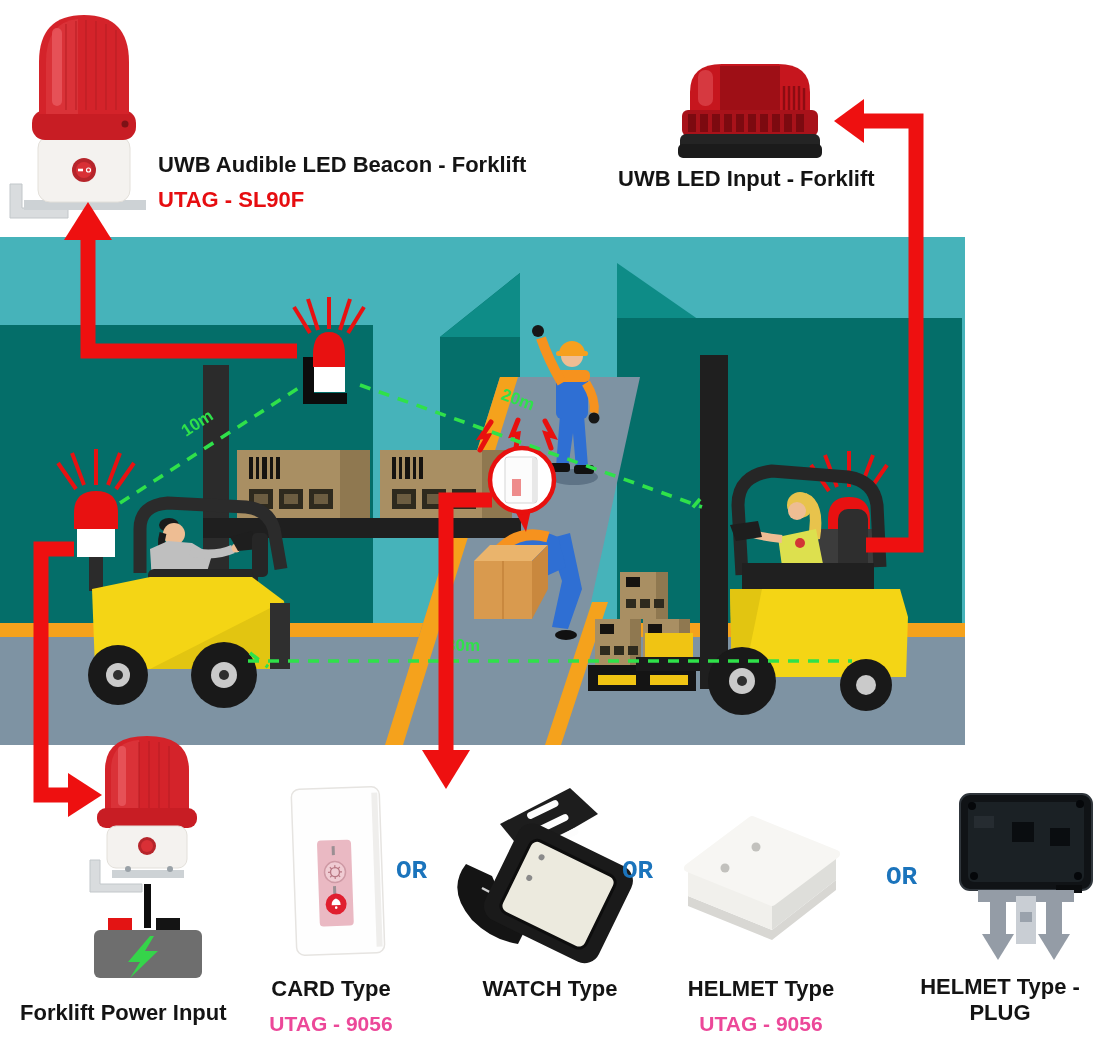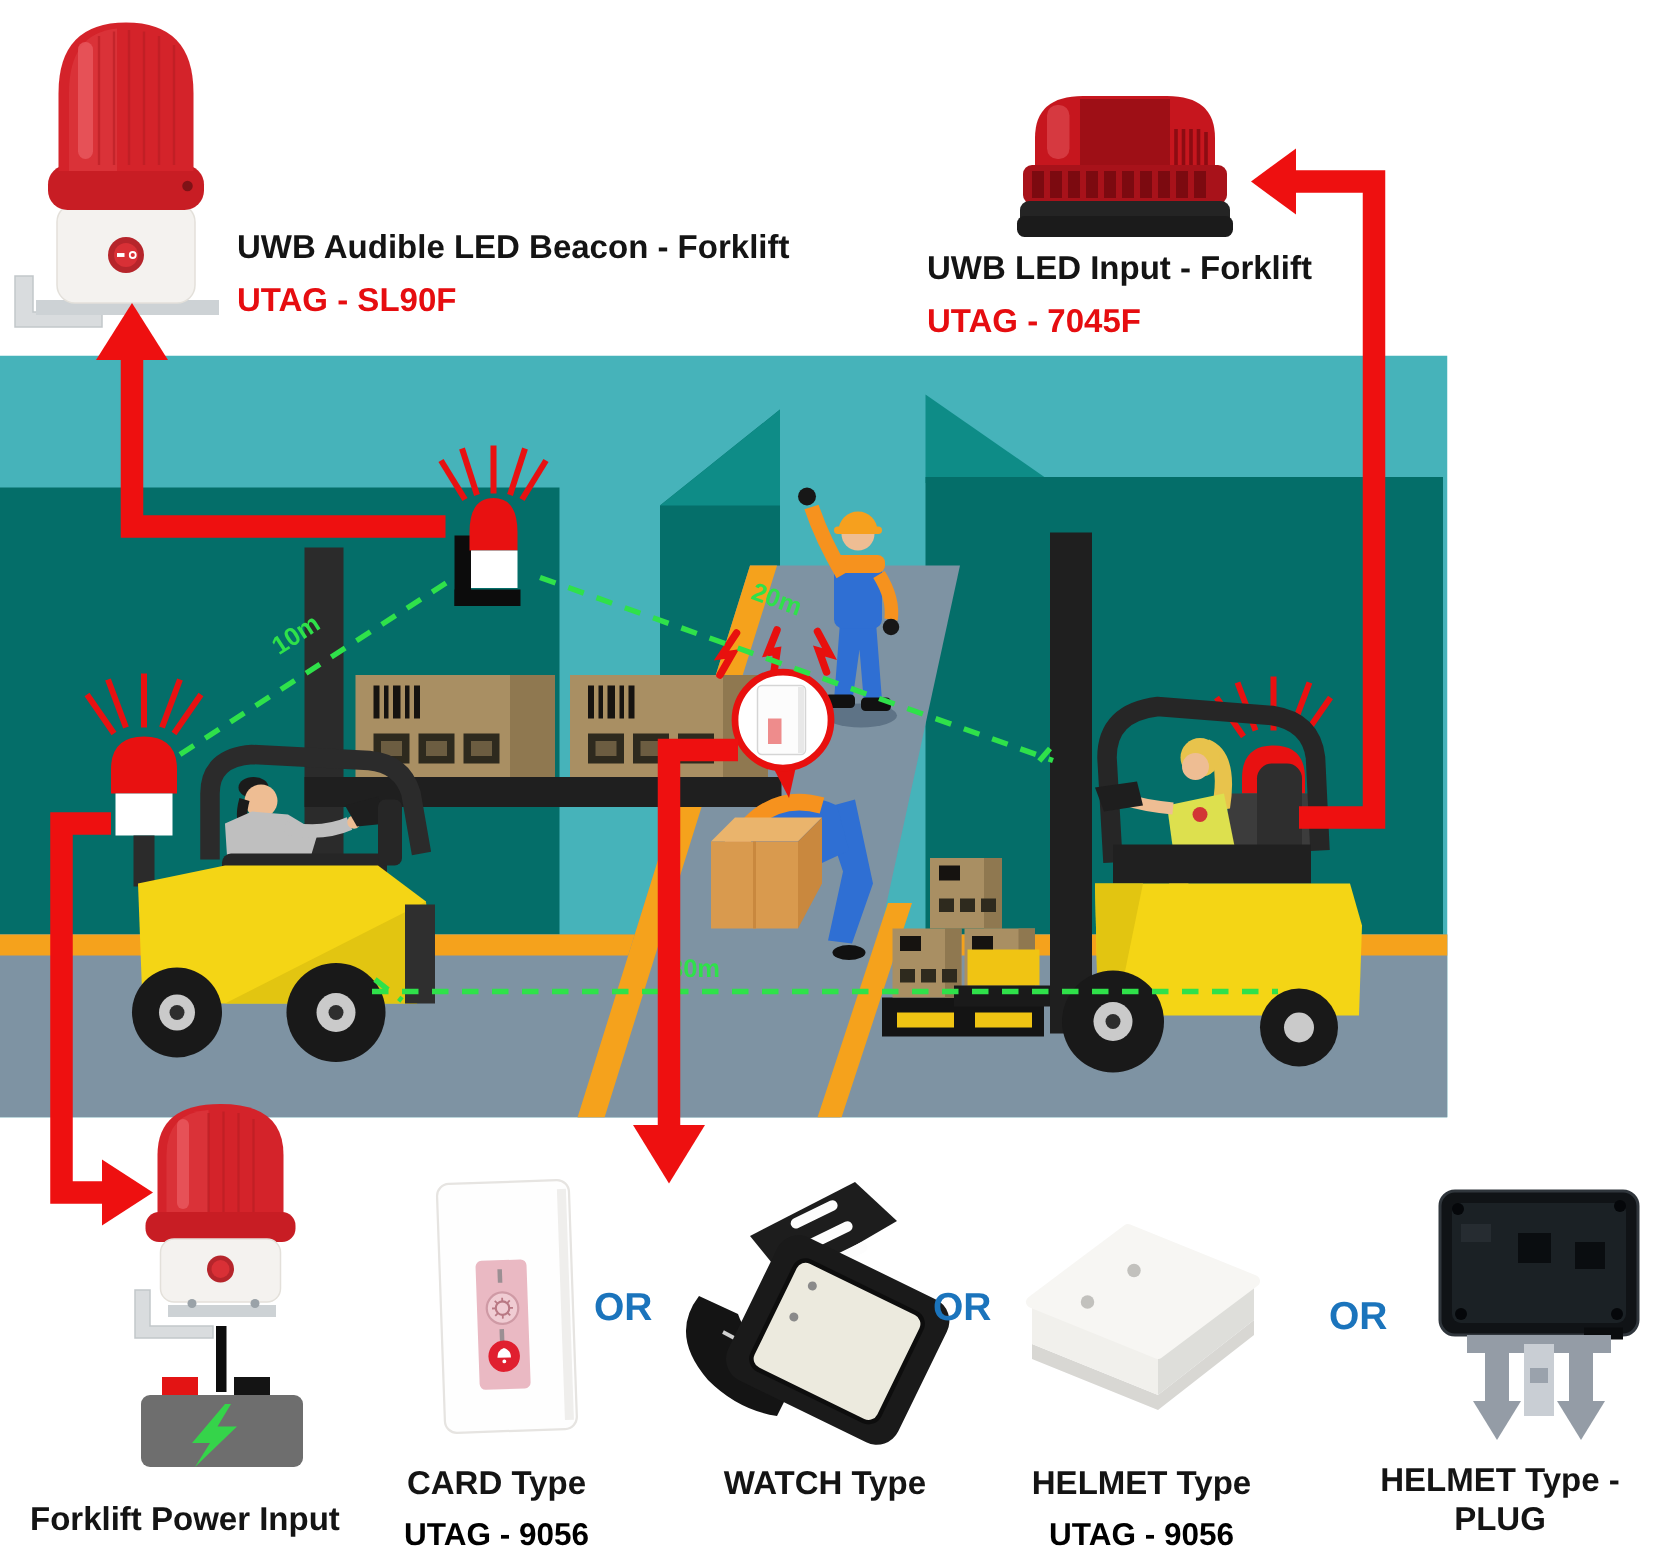--- a/index.html
+++ b/index.html
@@ -4,22 +4,22 @@
 <style>
   html,body{margin:0;padding:0;background:#fff;}
   .page{position:relative;width:1115px;height:1037px;background:#fff;overflow:hidden;
         font-family:"Liberation Sans",sans-serif;}
   .abs{position:absolute;}
   .title{font-weight:bold;font-size:22px;color:#141414;line-height:1.15;}
   .code{font-weight:bold;font-size:22px;color:#e60d10;margin-top:10px;}
   .power-label{font-weight:bold;font-size:22px;color:#141414;text-align:left;}
   .tagblock{text-align:center;}
   .tag-name{font-weight:bold;font-size:22px;color:#141414;}
-  .tag-code{font-weight:bold;font-size:21px;color:#000000;margin-top:10px;}
-  .or{font-weight:bold;font-size:26px;color:#1b74bc;}
+  .tag-code{font-weight:bold;font-size:21px;color:#ec4899;margin-top:10px;}
+  .or{font-weight:bold;font-size:26px;color:#1b74bc;font-family:Liberation Mono, monospace;}
   svg{display:block;}
 </style>
 </head>
 <body>
 
 <div class="page">
 
   <svg class="abs" style="left:8px;top:2px" width="150" height="218" viewBox="0 0 150 218">
     <polygon points="2,182 2,216 60,216 60,206 14,206 14,182" fill="#d9dcde" stroke="#c2c7ca"></polygon>
     <rect x="16" y="198" width="122" height="10" fill="#cdd2d5"></rect>
@@ -75,21 +75,20 @@
         <rect x="104" y="58" width="8" height="18"></rect>
       <rect x="116" y="58" width="8" height="18"></rect>
         <rect x="128" y="58" width="8" height="18"></rect>
     </g>
     <rect x="12" y="78" width="140" height="20" rx="6" fill="#242424"></rect>
     <rect x="10" y="88" width="144" height="14" rx="5" fill="#1b1b1b"></rect>
   </svg>
 
   <div class="abs" style="left:618px;top:166px;width:340px">
     <div class="title">UWB LED Input - Forklift</div>
-    <div class="code">UTAG - 7045F</div>
   </div>
 
   <svg class="abs" style="left:0;top:237px" width="965" height="508" viewBox="0 0 965 508">
 
     <rect x="0" y="0" width="965" height="508" fill="#46b3ba"></rect>
 
     <rect x="0" y="88" width="373" height="298" fill="#046e69"></rect>
     <polygon points="440,100 520,36 520,386 440,386" fill="#056f6a"></polygon>
     <polygon points="440,100 520,36 520,100" fill="#0e8c87"></polygon>
     <polygon points="617,85 617,26 702,85" fill="#0e8c87"></polygon>

